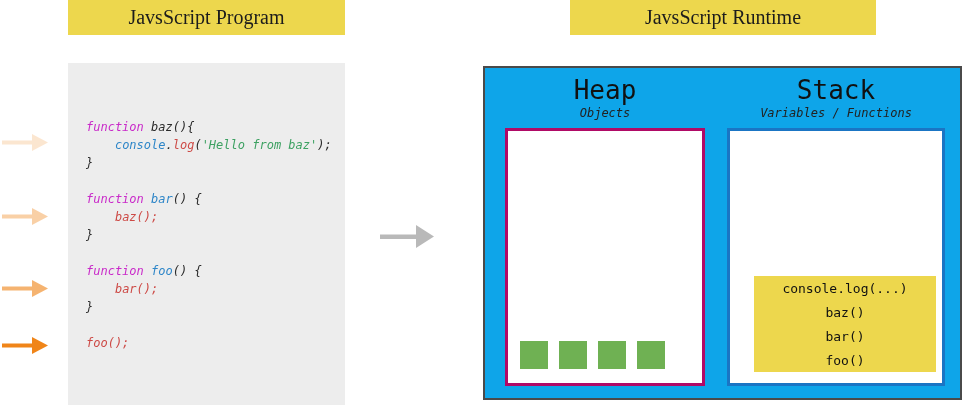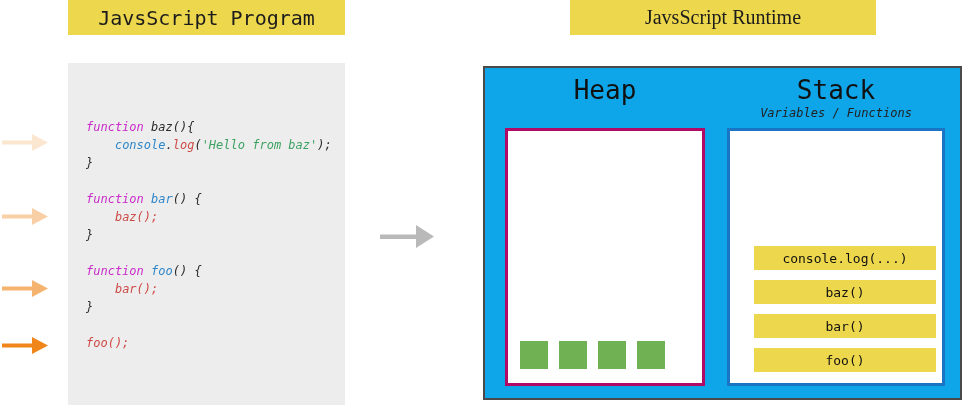--- a/index.html
+++ b/index.html
@@ -10,21 +10,21 @@
     background: #ffffff; overflow: hidden;
   }
 
   
   .title-bar {
     position: absolute; top: 0; height: 35px;
     background: var(--yellow);
     display: flex; align-items: center; justify-content: center;
     font-size: 20px; color: #1c1c1c;
   }
-  .title-program { left: 68px; width: 277px; }
+  .title-program { left: 68px; width: 277px; font-family: Liberation Serif, serif; }
   .title-runtime { left: 570px; width: 306px; font-family: Liberation Serif, serif; }
 
   
   .exec-arrow { position: absolute; left: 2px; width: 46px; height: 17px; fill: var(--orange); }
 
   
   .gray-arrow { position: absolute; left: 380px; top: 225px; width: 54px; height: 23px; fill: var(--gray-arrow); }
 
   
   .code-panel {
@@ -59,21 +59,21 @@
   }
   .heap-objects { position: absolute; left: 12px; bottom: 14px; display: flex; gap: 11px; }
   .heap-object  { width: 28px; height: 28px; background: var(--green); }
 
   .stack-box {
     position: absolute; left: 242px; top: 60px; width: 218px; height: 258px;
     border: 3px solid var(--stack-border); background: #ffffff;
   }
   .stack-frames {
     position: absolute; left: 24px; right: 6px; bottom: 11px;
-    display: flex; flex-direction: column; gap: 10px;
+    display: flex; flex-direction: column; 
   }
   .stack-frame {
     height: 24px; background: var(--yellow);
     display: flex; align-items: center; justify-content: center;
     font-size: 13px; color: #111;
   }
 </style>
 </head>
 <body>
 
@@ -120,20 +120,21 @@
     <rect x="0" y="9.5" width="38" height="4.5"></rect>
       <polygon points="36,0 54,11.5 36,23"></polygon>
   </svg>
 
   <div class="title-bar title-runtime">JavsScript Runtime</div>
 
   <div class="runtime-box">
 
     <div class="col-header heap-header">
       <div class="col-title">Heap</div>
+      <div class="col-sub">Objects</div>
     </div>
 
     <div class="col-header stack-header">
       <div class="col-title">Stack</div>
       <div class="col-sub">Variables / Functions</div>
     </div>
 
     <div class="heap-box">
       <div class="heap-objects" id="heap-objects">
           <div class="heap-object"></div>

